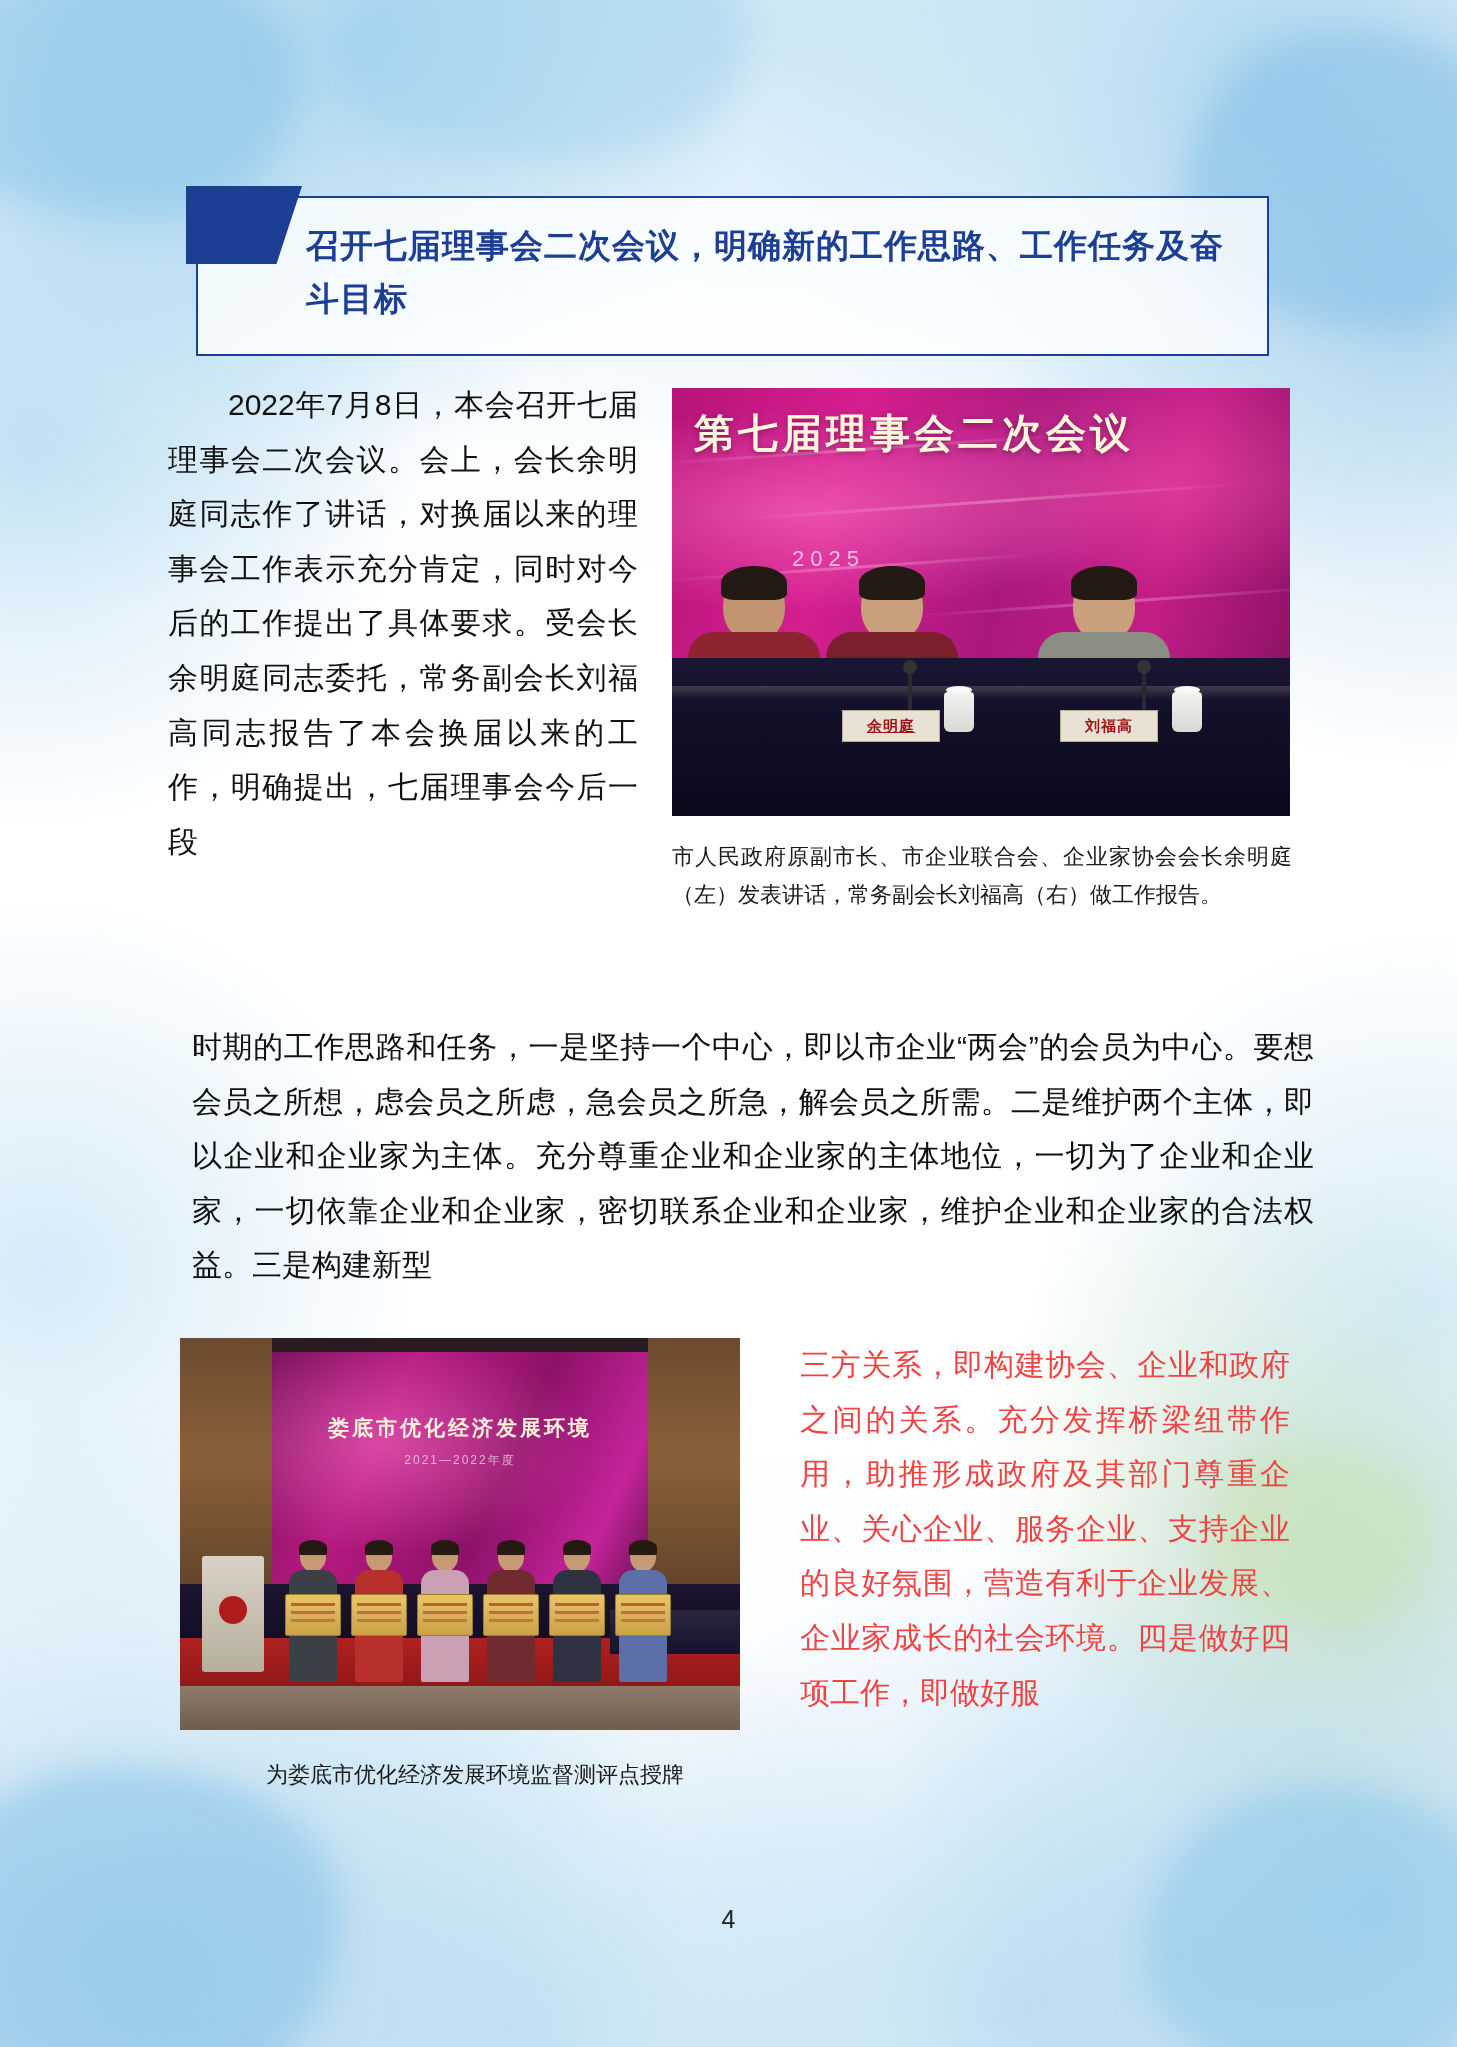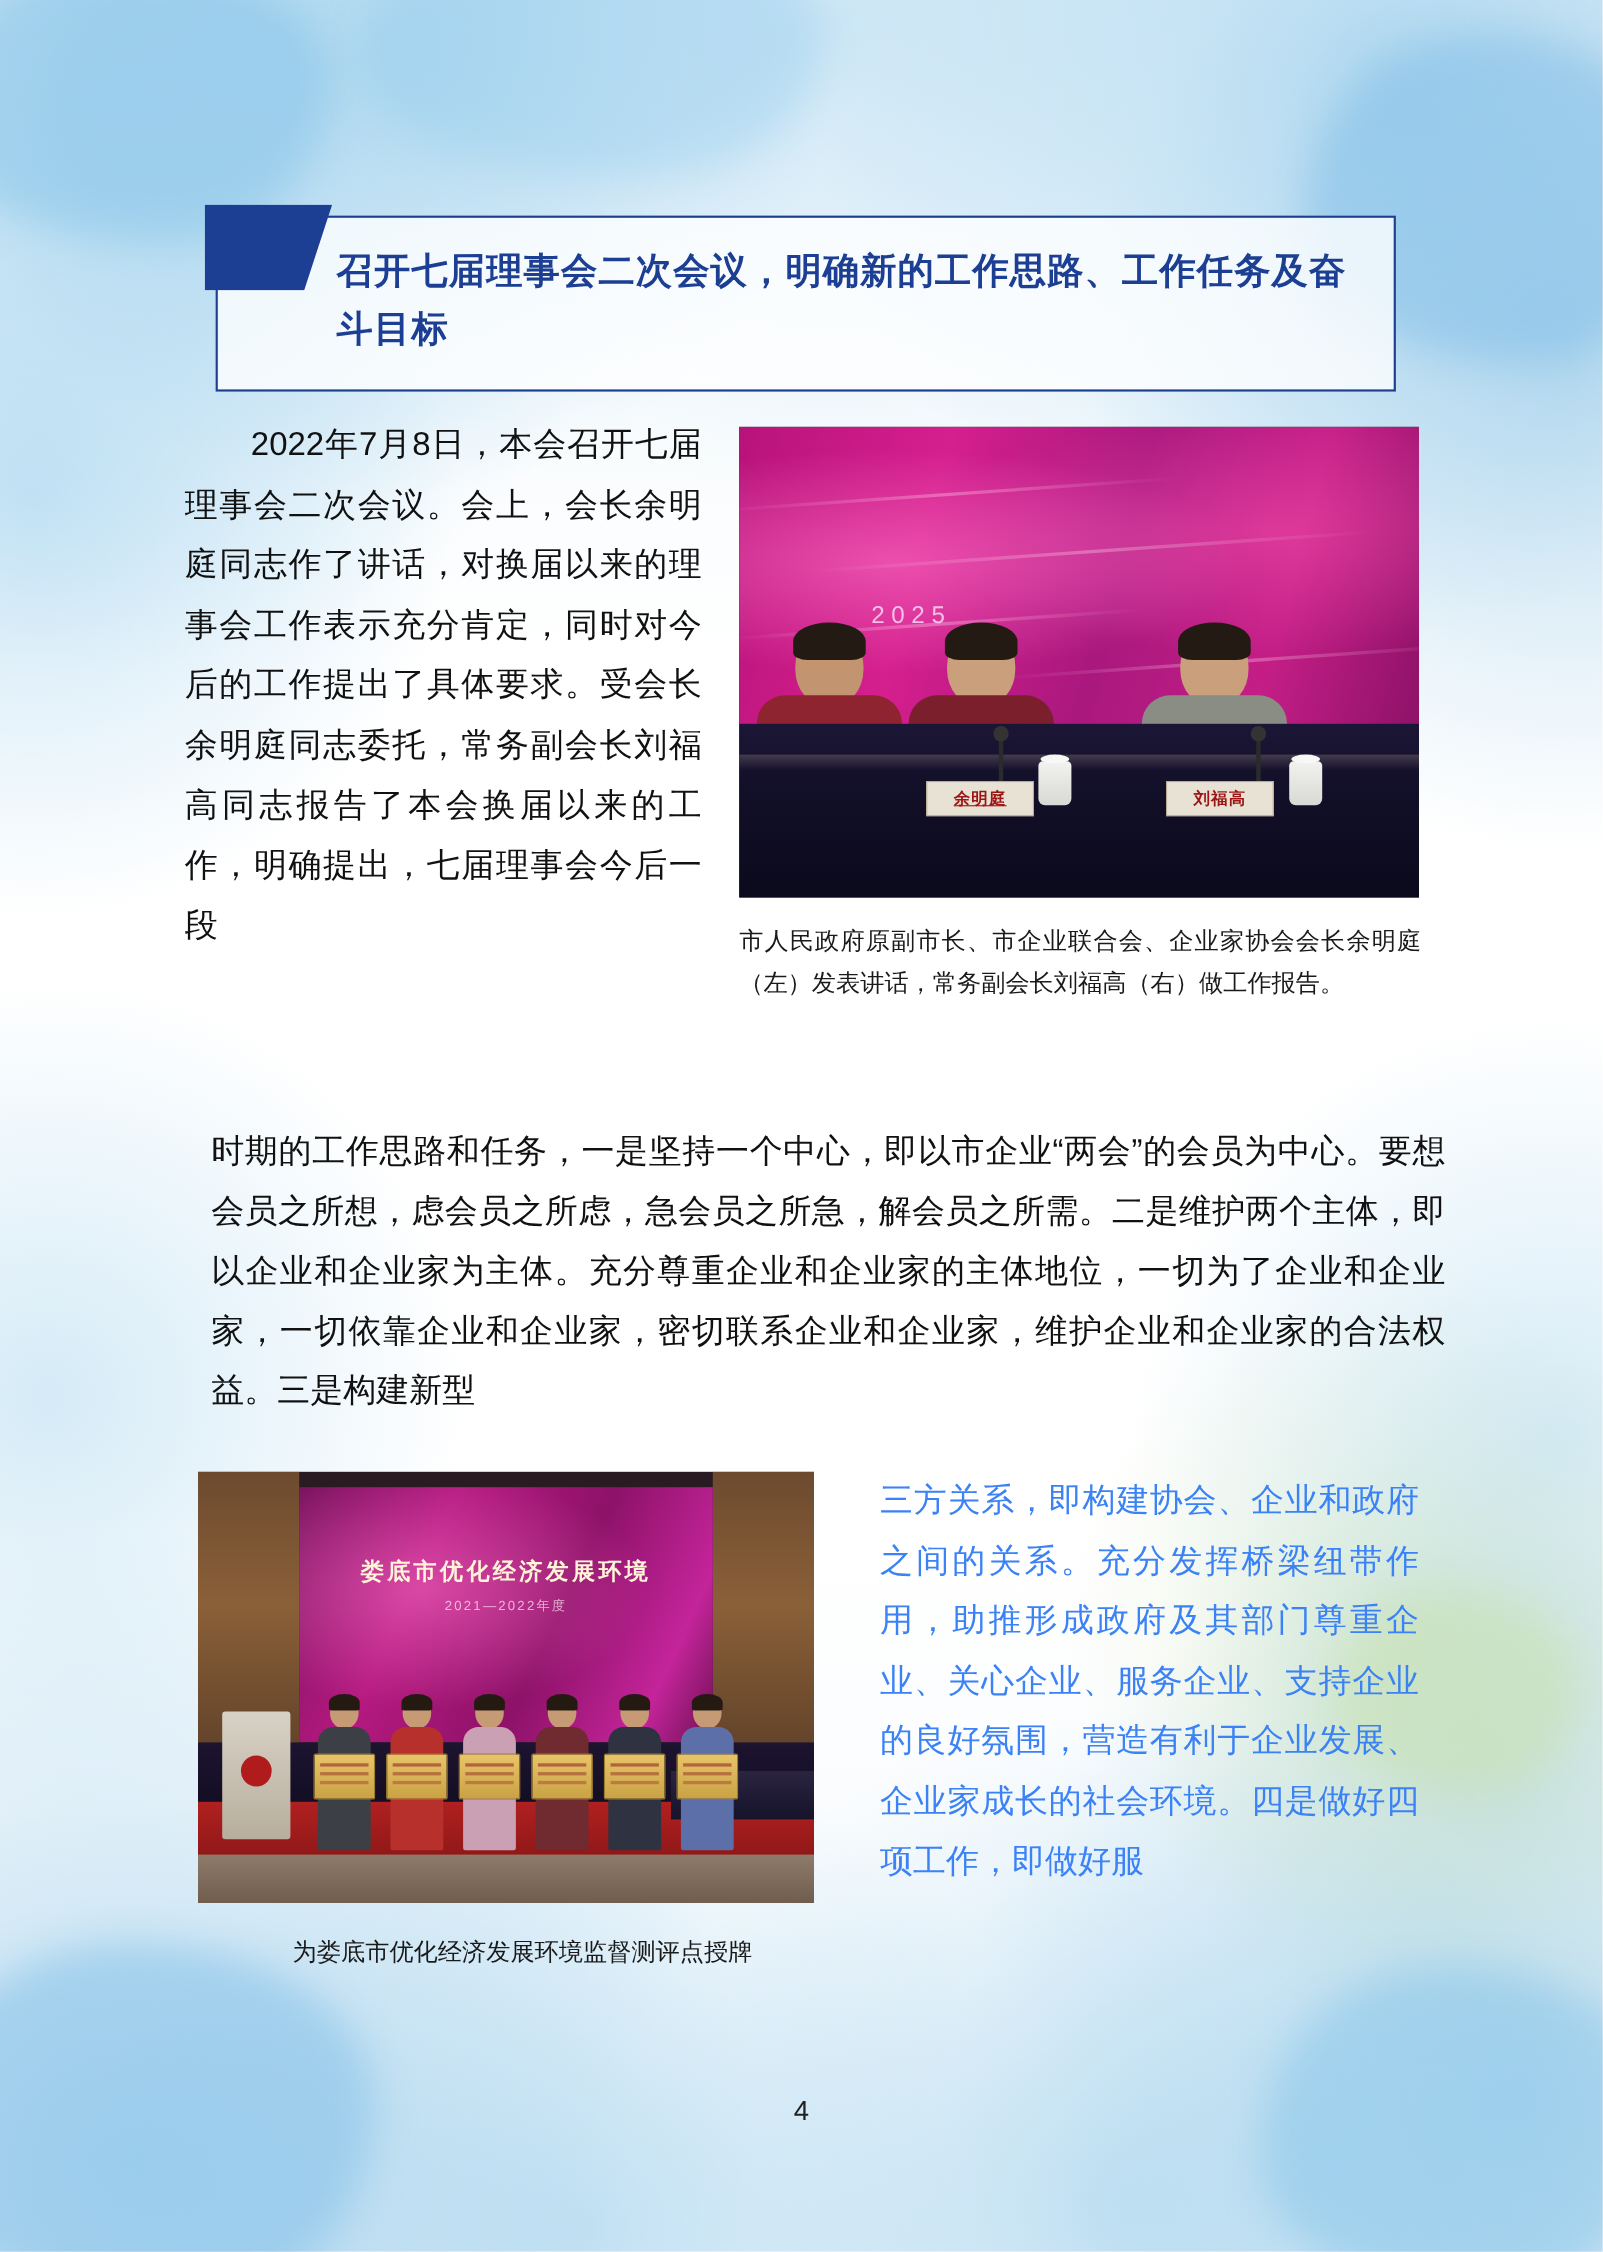--- a/index.html
+++ b/index.html
@@ -109,21 +109,21 @@
     text-justify: inter-ideograph;
     margin-left: 24px;
   }
   .col-text-right {
     position: absolute;
     left: 800px;
     top: 1338px;
     width: 490px;
     font-size: 30px;
     line-height: 1.82;
-    color: #3b82f6;
+    color: #ef4444;
     text-align: justify;
     text-justify: inter-ideograph;
   }
 
   
   .photo1 {
     position: absolute;
     left: 672px;
     top: 388px;
     width: 618px;
@@ -469,20 +469,21 @@
   </div>
 
   <div class="col-text">2022年7月8日，本会召开七届理事会二次会议。会上，会长余明庭同志作了讲话，对换届以来的理事会工作表示充分肯定，同时对今后的工作提出了具体要求。受会长余明庭同志委托，常务副会长刘福高同志报告了本会换届以来的工作，明确提出，七届理事会今后一段</div>
 
   <div class="photo1">
     <div class="p1-screen">
       <div class="p1-streak" style="left:-20px; top:60px; width:420px;"></div>
       <div class="p1-streak" style="left:60px; top:112px; width:520px;"></div>
       <div class="p1-streak" style="left:-10px; top:178px; width:380px;"></div>
       <div class="p1-streak" style="left:240px; top:212px; width:420px;"></div>
+      <div class="p1-bigtext">第七届理事会二次会议</div>
       <div class="p1-subtext">2025</div>
     </div>
 
     <div class="p1-person" style="left:22px;">
       <div class="p1-head" style="background:#c2946f;"></div>
       <div class="p1-hair"></div>
       <div class="p1-body" style="background:#8e2430;"></div>
     </div>
 
     <div class="p1-person" style="left:160px;">

